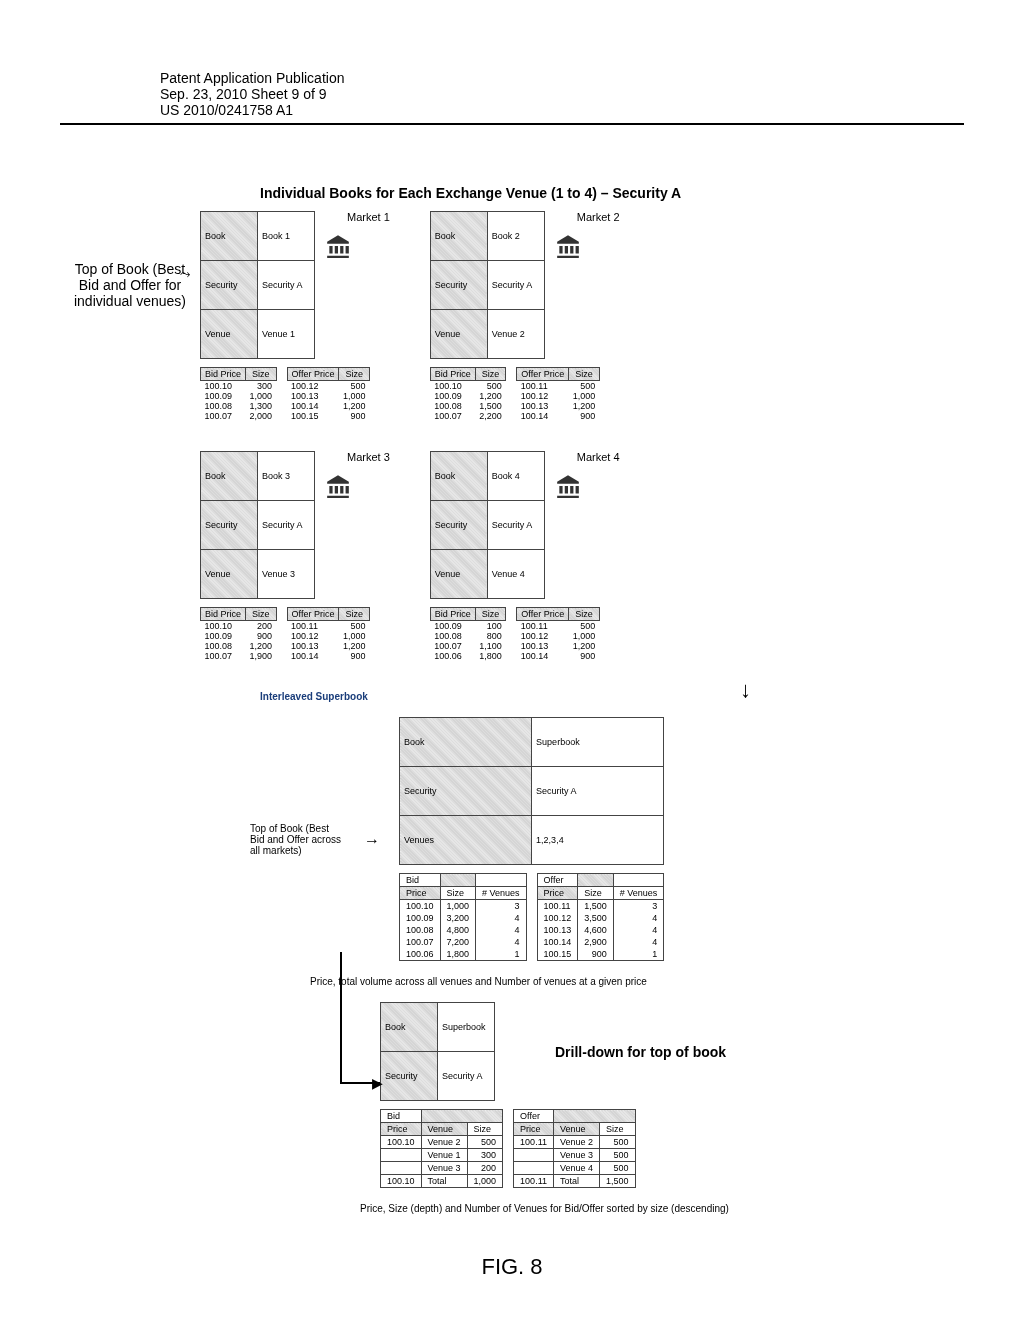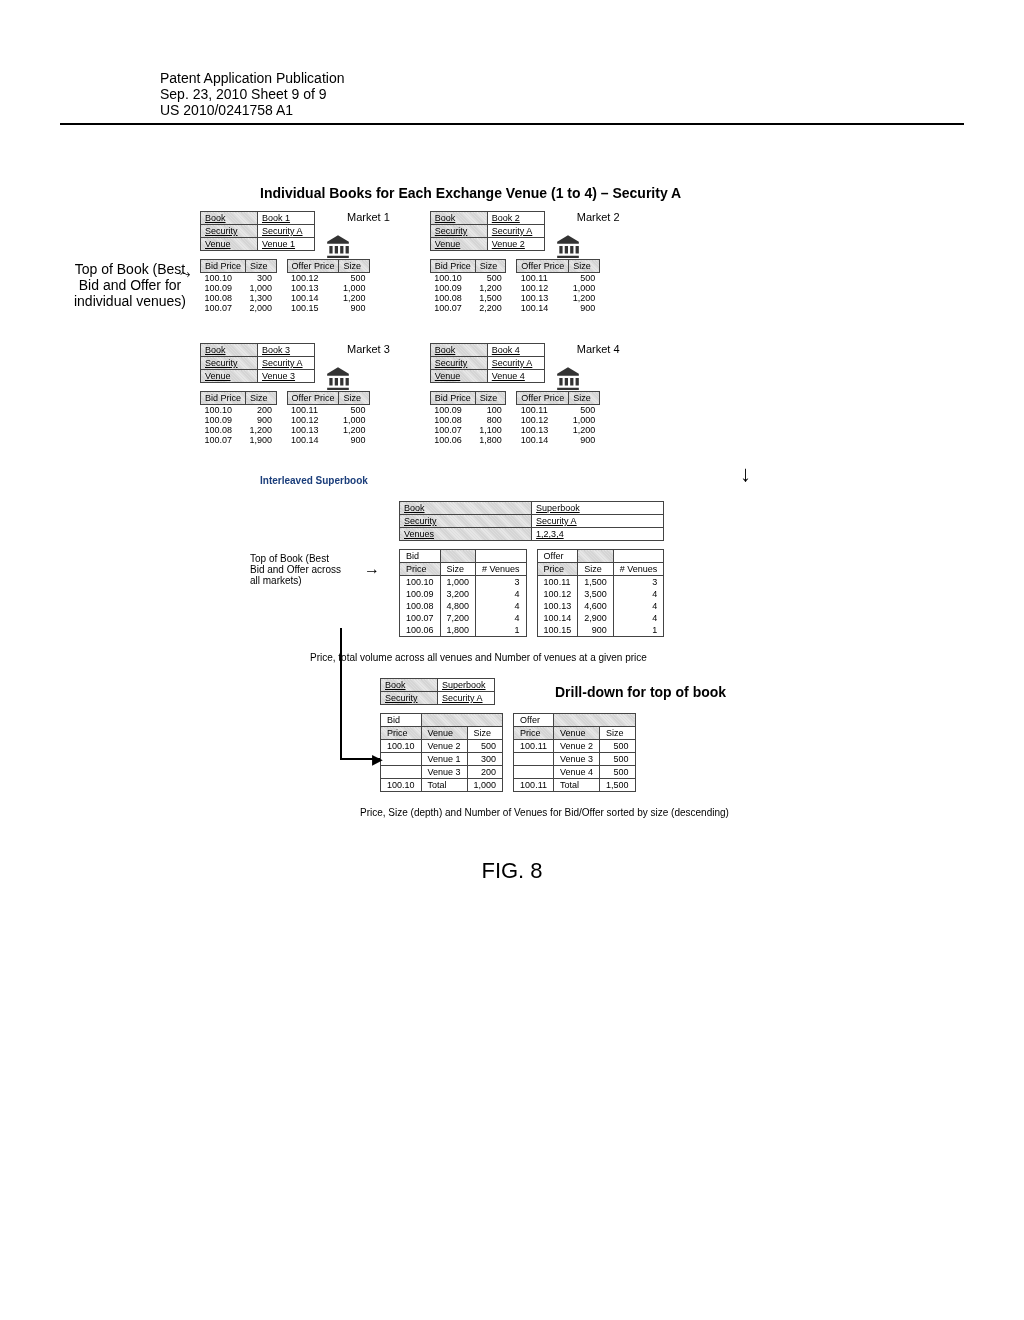--- a/index.html
+++ b/index.html
@@ -51,23 +51,22 @@
     display: flex;
     align-items: flex-start;
     gap: 10px;
   }
   .meta-table {
     border-collapse: collapse;
     font-size: 9px;
   }
   .meta-table td {
     border: 1px solid #444;
-    padding: 1px 4px;
+    padding: 19px 4px;
     min-width: 48px;
-    text-decoration: underline;
   }
   .meta-table td:first-child {
     background: repeating-linear-gradient(45deg,#ccc,#ccc 1px,#eee 1px,#eee 2px);
   }
   .market-label {
     font-size: 11px;
     margin-left: 22px;
   }
   .icon-bank {
     display: inline-block;
@@ -79,21 +78,21 @@
   }
   .data-table {
     border-collapse: collapse;
     font-size: 9px;
   }
   .data-table th {
     border: 1px solid #444;
     padding: 1px 4px;
     background: repeating-linear-gradient(45deg,#ccc,#ccc 1px,#eee 1px,#eee 2px);
     font-weight: normal;
-    text-align: left;
+    text-align: center;
   }
   .data-table td {
     padding: 0 4px;
     text-align: right;
   }
   .data-table td:first-child {
     text-align: left;
   }
   .side-label {
     position: absolute;

